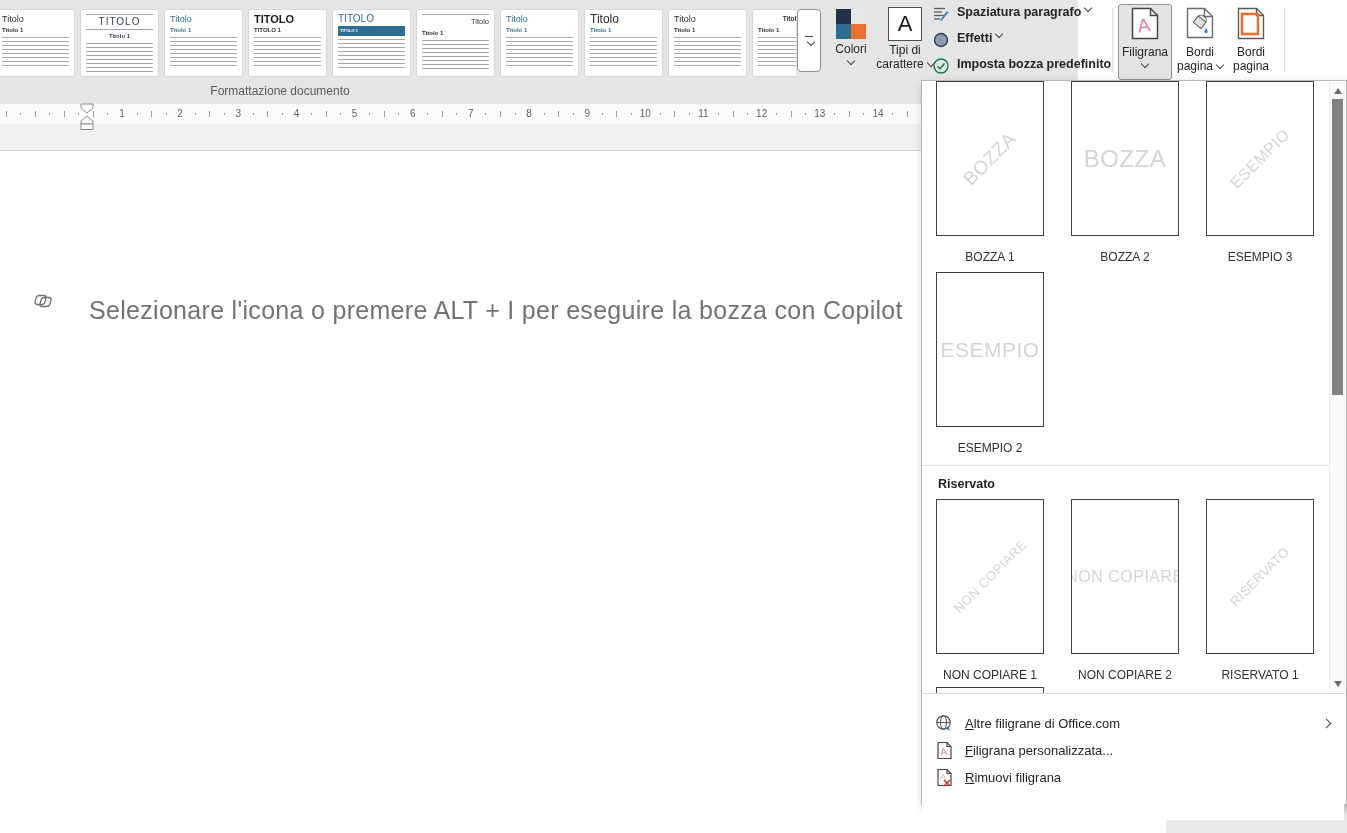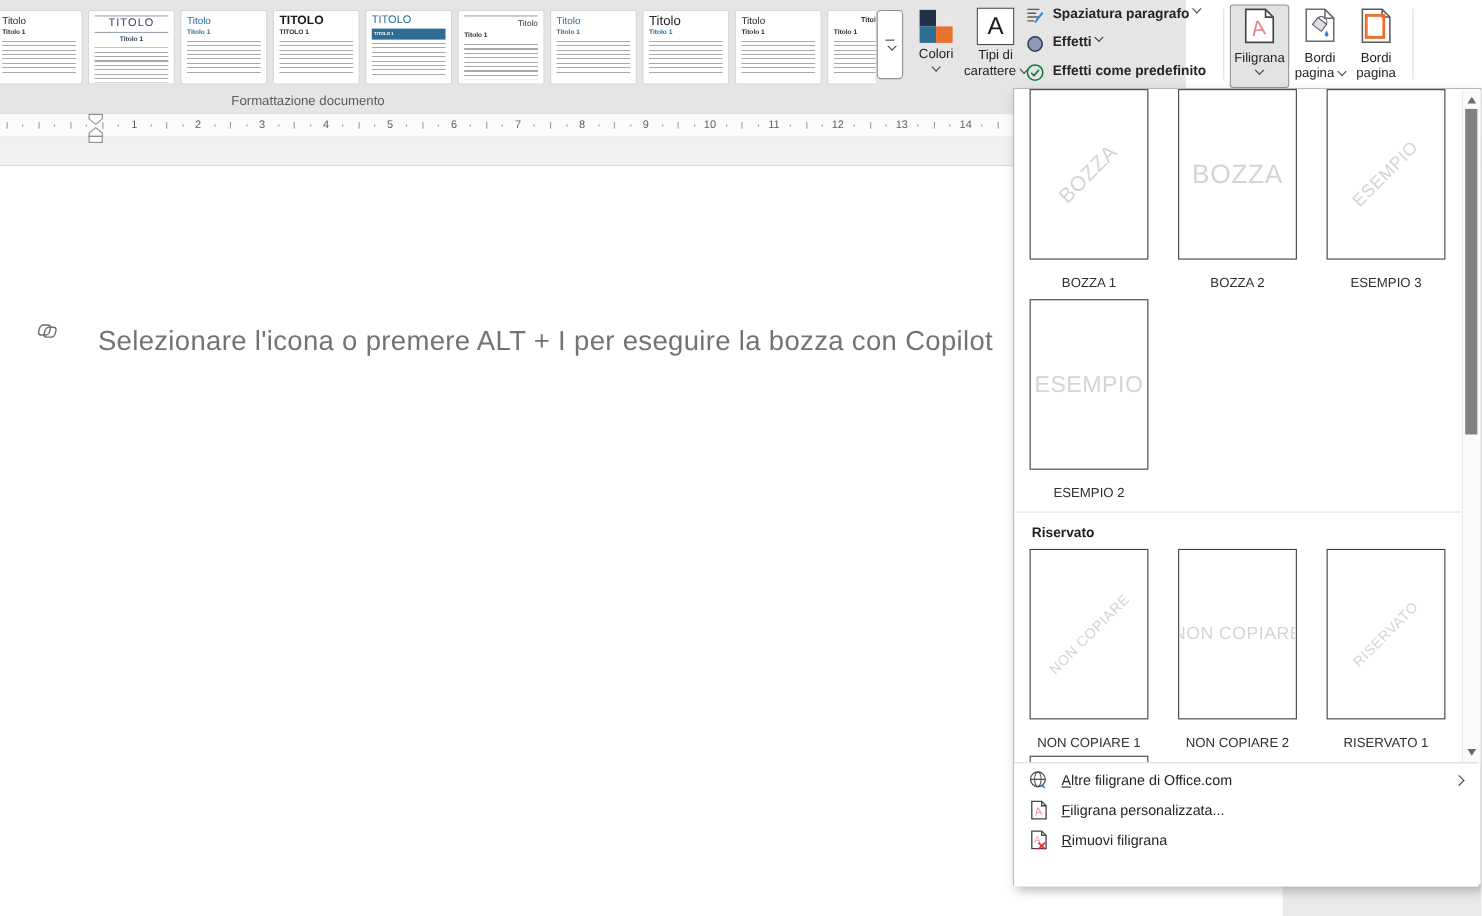--- a/index.html
+++ b/index.html
@@ -92,21 +92,21 @@
   
   .wm-sb{position:absolute;right:0;top:1px;width:16px;height:611px;background:#fafafa;
          border-left:1px solid #ececec;}
   .wm-sb .tri-up{position:absolute;left:4px;top:6px;width:0;height:0;
       border-left:4px solid transparent;border-right:4px solid transparent;border-bottom:6px solid #6a6a6a;cursor:pointer;}
   .wm-sb .tri-down{position:absolute;left:4px;bottom:6px;width:0;height:0;
       border-left:4px solid transparent;border-right:4px solid transparent;border-top:6px solid #6a6a6a;cursor:pointer;}
   .wm-sb .sb-thumb{position:absolute;left:2px;top:17px;width:11px;height:296px;background:#828282;cursor:pointer;}
   
   .wm-menu{position:absolute;left:0;top:612px;width:422px;height:110px;border-top:1px solid #d9d9d9;
-           background:#fff;padding-top:2px;}
+           background:#fff;padding-top:16px;}
   .wm-cmd{display:flex;align-items:center;height:27px;padding:0 10px 0 13px;font-size:13px;cursor:pointer;}
   .wm-cmd .ico{width:19px;height:19px;margin-right:11px;flex:none;}
   .wm-cmd.disabled{color:#a6a6a6;cursor:default;}
   .wm-cmd .sub-chev{margin-left:auto;width:6px;height:6px;border-right:1.4px solid #444;
                     border-bottom:1.4px solid #444;transform:rotate(-45deg);margin-right:4px;}
 </style>
 </head>
 <body>
 
 <div id="app">
@@ -216,21 +216,21 @@
         <span>Effetti</span>
         <span class="chev"></span>
       </div>
       <div class="rb-row">
         <span class="ico">
           <svg width="18" height="18" viewBox="0 0 18 18">
               <circle cx="9" cy="9" r="7" fill="none" stroke="#107c41" stroke-width="1.4"></circle>
               <path d="M5.5 9.2 L8 11.7 L12.5 6.5" fill="none" stroke="#107c41" stroke-width="1.5"></path>
             </svg>
         </span>
-        <span>Effetti come predefinito</span>
+        <span>Imposta bozza predefinito</span>
       </div>
     </div>
 
     <div class="vsep" style="left:1112px;"></div>
 
     <div class="rb-big active" style="left:1118px;width:52px;">
       <span class="rb-icon">
         <svg width="28" height="33" viewBox="0 0 28 33">
             <path d="M1.5 1.5 h18 l7 7 v23 h-25 z" fill="#fff" stroke="#454545" stroke-width="1.5"></path>
             <path d="M19.5 1.5 v7 h7" fill="none" stroke="#454545" stroke-width="1.5"></path>

